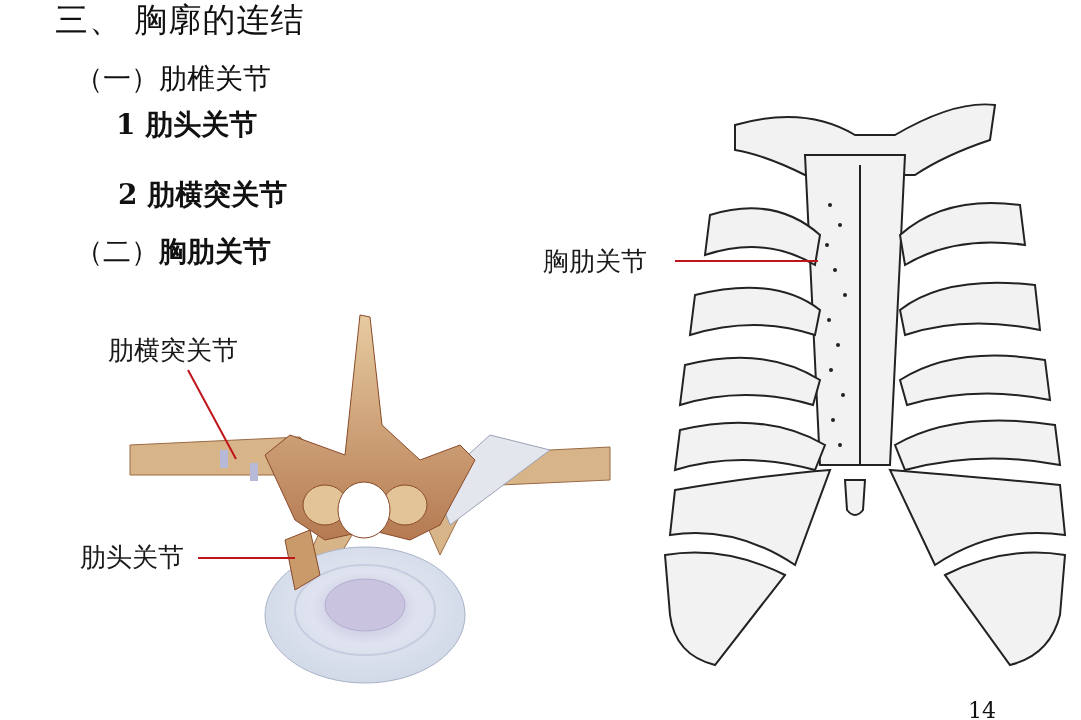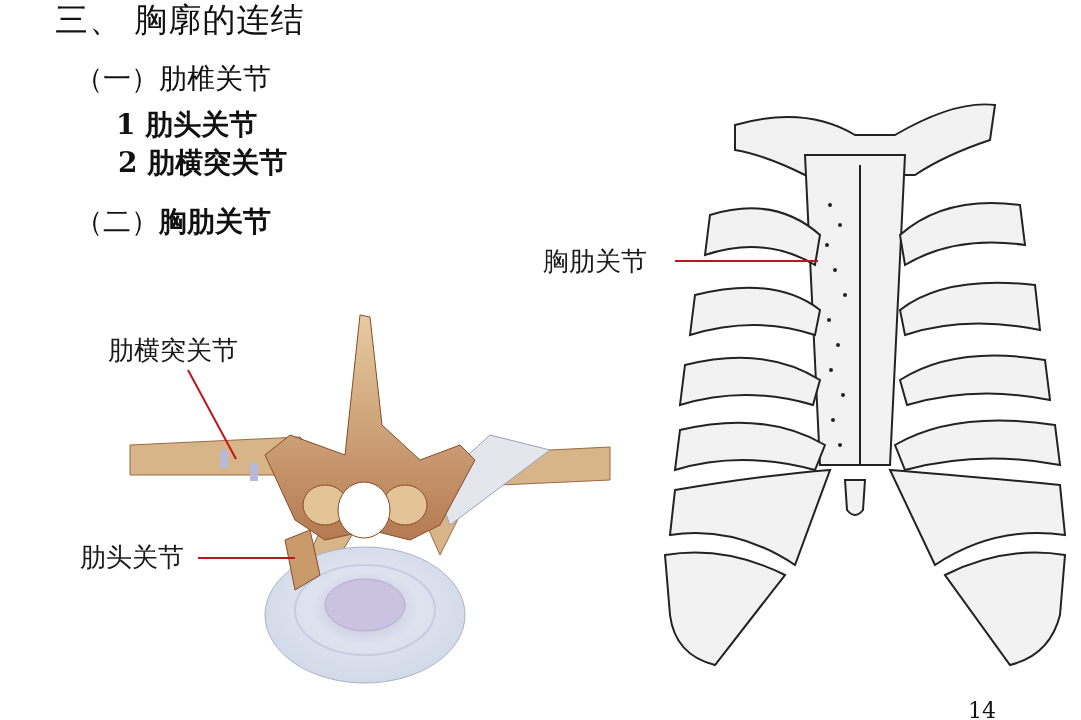--- a/index.html
+++ b/index.html
@@ -3,22 +3,22 @@
 <meta charset="utf-8">
 <style>
   html, body { margin: 0; padding: 0; background: #ffffff; }
   body { width: 1081px; height: 720px; position: relative; overflow: hidden;
          font-family: "DejaVu Serif", "Liberation Serif", serif; color: #111; }
   .abs { position: absolute; white-space: nowrap; }
   .title { left: 55px; top: -2px; font-size: 33px; letter-spacing: 1px; }
   .sub { font-size: 28px; }
   .sub1 { left: 75px; top: 60px; }
   .item1 { left: 116px; top: 106px; font-weight: bold; }
-  .item2 { left: 118px; top: 144px; font-weight: bold; }
-  .sub2 { left: 75px; top: 203px; }
+  .item2 { left: 118px; top: 176px; font-weight: bold; }
+  .sub2 { left: 75px; top: 233px; }
   .sub2 .bold { font-weight: bold; }
   .label { font-size: 26px; font-family: "DejaVu Sans", "Liberation Sans", sans-serif; color: #1a1a1a; }
   .lbl-transverse { left: 108px; top: 333px; }
   .lbl-head { left: 80px; top: 540px; }
   .lbl-sternocostal { left: 543px; top: 244px; }
   .page-num { left: 968px; top: 698px; font-size: 22px; }
   svg { position: absolute; }
 </style>
 </head>
 <body>

